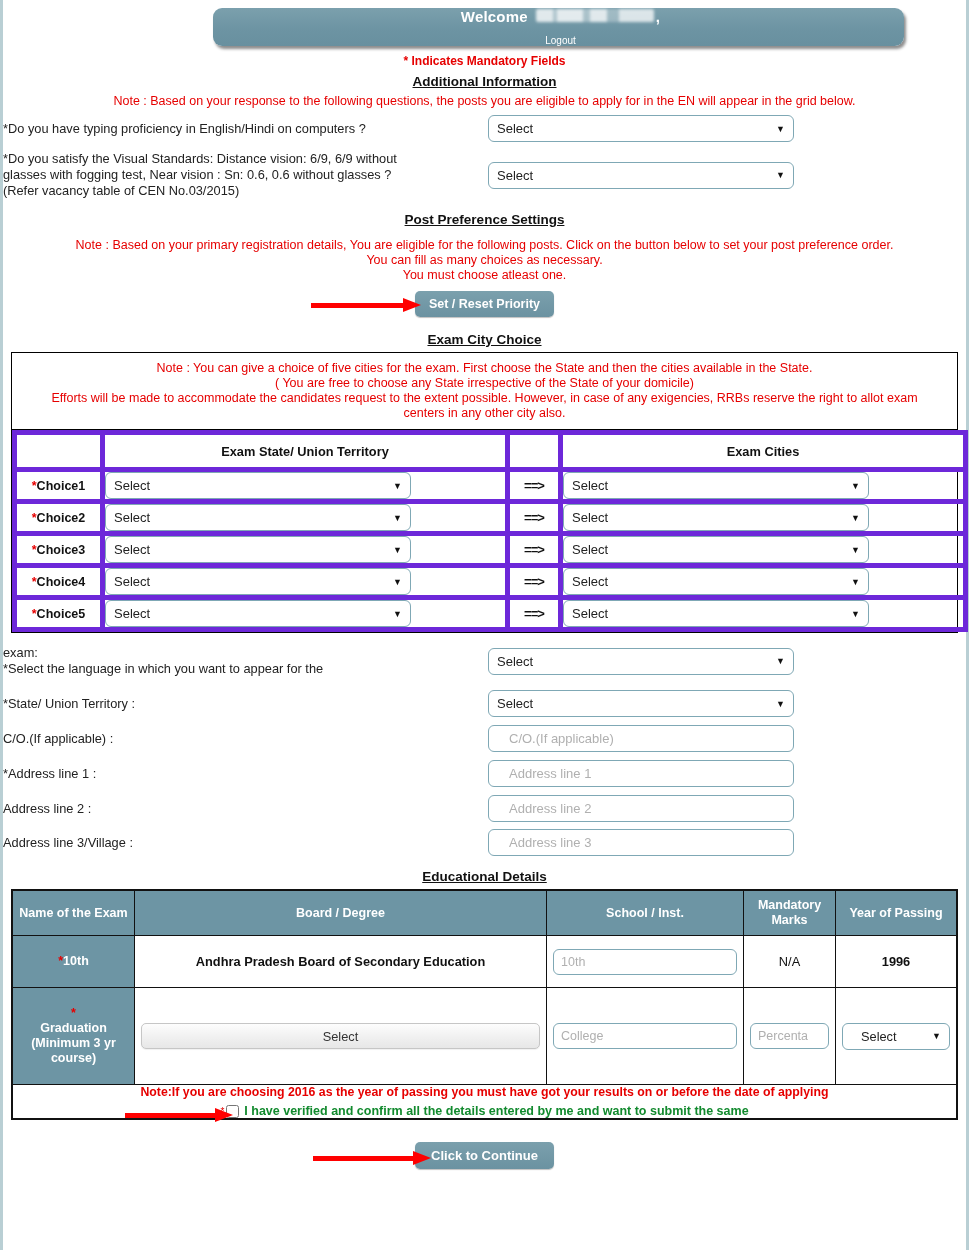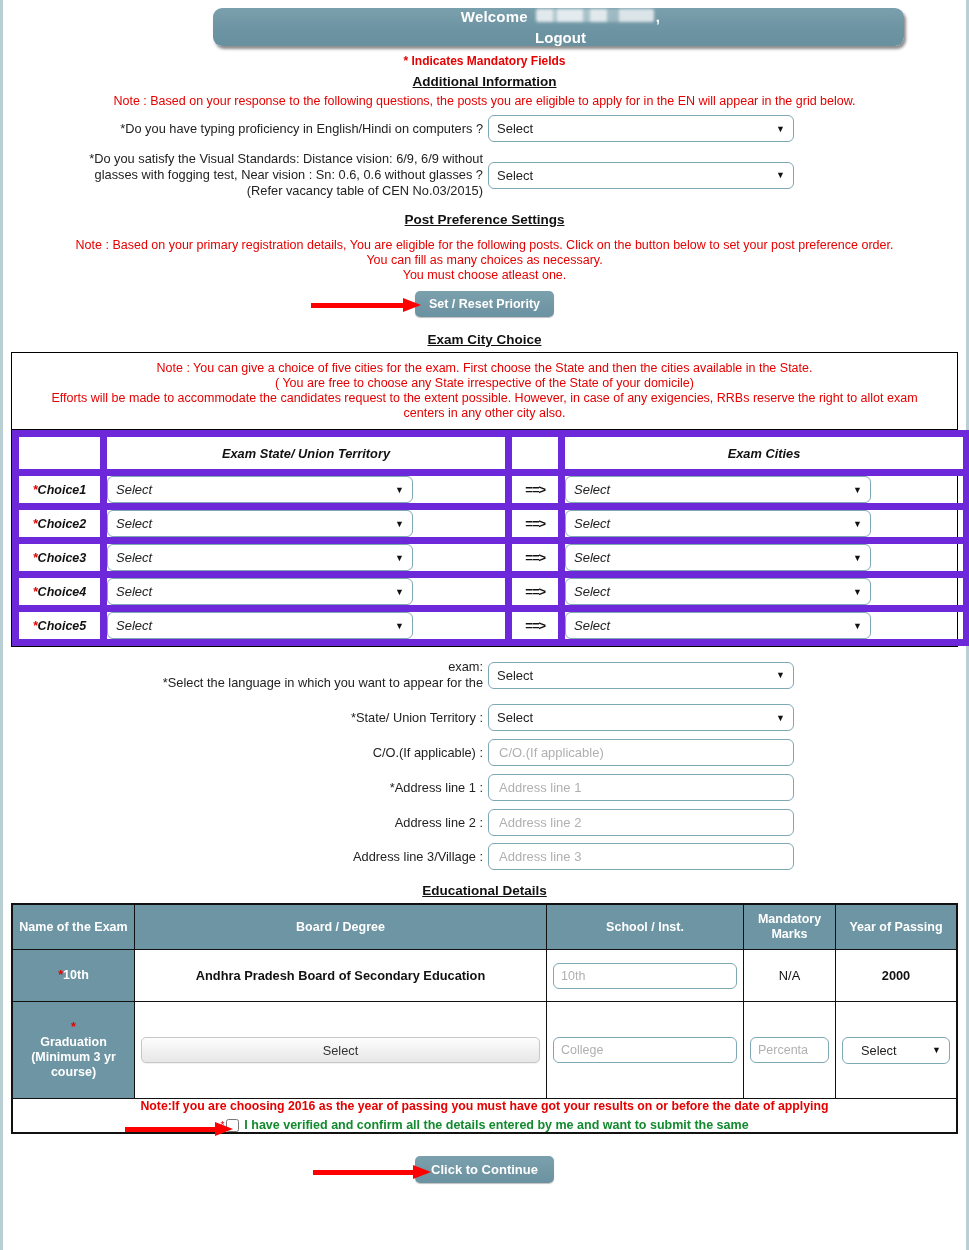--- a/index.html
+++ b/index.html
@@ -65,22 +65,22 @@
         rgba(255,255,255,.38) 40% 46%,
         rgba(255,255,255,.78) 46% 60%,
         rgba(255,255,255,.30) 60% 70%,
         rgba(255,255,255,.74) 70% 100%);
     filter: blur(1.4px);
     border-radius: 2px;
     vertical-align: middle;
   }
   .logout-txt {
     color: #fff;
-    font-weight: bold;
-    font-size: 15px;
+    font-weight: normal;
+    font-size: 10px;
     cursor: pointer;
   }
 
   
   .center { text-align: center; }
   .note {
     color: #e60000;
     text-align: center;
     font-size: 12.5px;
     line-height: 15px;
@@ -102,21 +102,21 @@
 
   
   .frow {
     display: flex;
     align-items: center;
     justify-content: flex-start;
     margin-top: 7px;
   }
   .flabel {
     width: 485px;
-    text-align: right;
+    text-align: left;
     padding-right: 5px;
     font-size: 12.8px;
     line-height: 16px;
     color: #222;
     box-sizing: border-box;
   }
   .ast { color: #e60000; }
 
   select.ui, .fakeselect {
     appearance: none;
@@ -147,21 +147,21 @@
   }
   input.ui {
     width: 306px;
     height: 27px;
     border: 1px solid #7fa8b5;
     border-radius: 6px;
     background: #fff;
     font-family: "Liberation Sans", sans-serif;
     font-size: 13px;
     color: #222;
-    padding: 0 10px;
+    padding: 0 20px;
     box-sizing: border-box;
   }
   input.ui::placeholder { color: #b0b0b0; }
 
   
   .tealbtn {
     display: inline-block;
     background: linear-gradient(to bottom, #7ba0ad, #6b92a1);
     color: #fff;
     font-weight: bold;
@@ -196,24 +196,23 @@
     border-left: 18px solid #f00;
   }
 
   
   .tbl {
     border-collapse: collapse;
     width: 100%;
     table-layout: fixed;
   }
   .tbl td, .tbl th {
-    border: 7px solid #6d28d9;
+    border: 5px solid #6d28d9;
     padding: 0;
     vertical-align: middle;
-    font-style: italic;
   }
   .outer-box {
     margin: 6px 8px 0 8px;
     border: 1px solid #000;
     box-sizing: border-box;
   }
   .exam-note-cell {
     padding: 8px 12px;
     border: none;
     border-bottom: 1px solid #000;
@@ -573,21 +572,21 @@
         </tr>
       </thead>
       <tbody>
         <tr>
           <td class="rowhead"><span class="ast">*</span><span>10th</span></td>
           <td class="data">Andhra Pradesh Board of Secondary Education</td>
           <td class="fieldcell">
             <input class="sm-input" type="text" placeholder="10th" style="">
           </td>
           <td class="data" style="font-weight:normal;">N/A</td>
-          <td class="data">2000</td>
+          <td class="data">1996</td>
         </tr>
         <tr>
           <td class="rowhead">
             <div class="ast">*</div>
             <div>Graduation (Minimum 3 yr course)</div>
           </td>
           <td class="fieldcell">
             <button class="graybtn">Select</button>
           </td>
           <td class="fieldcell">

